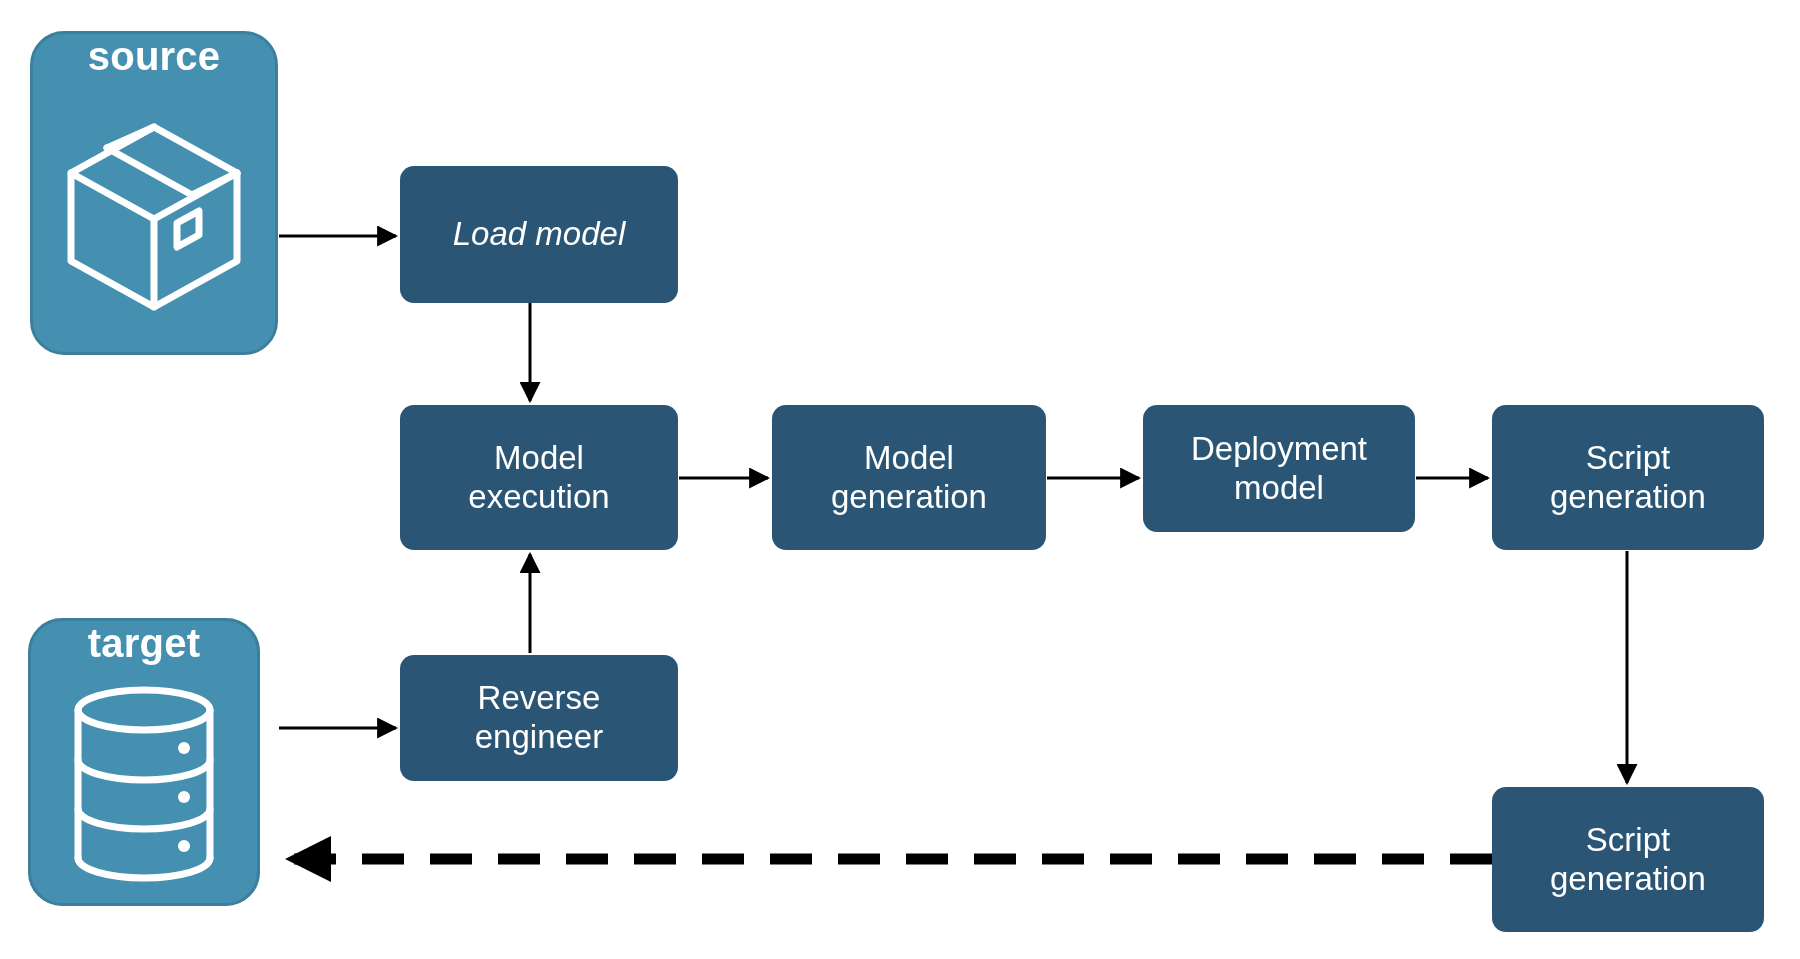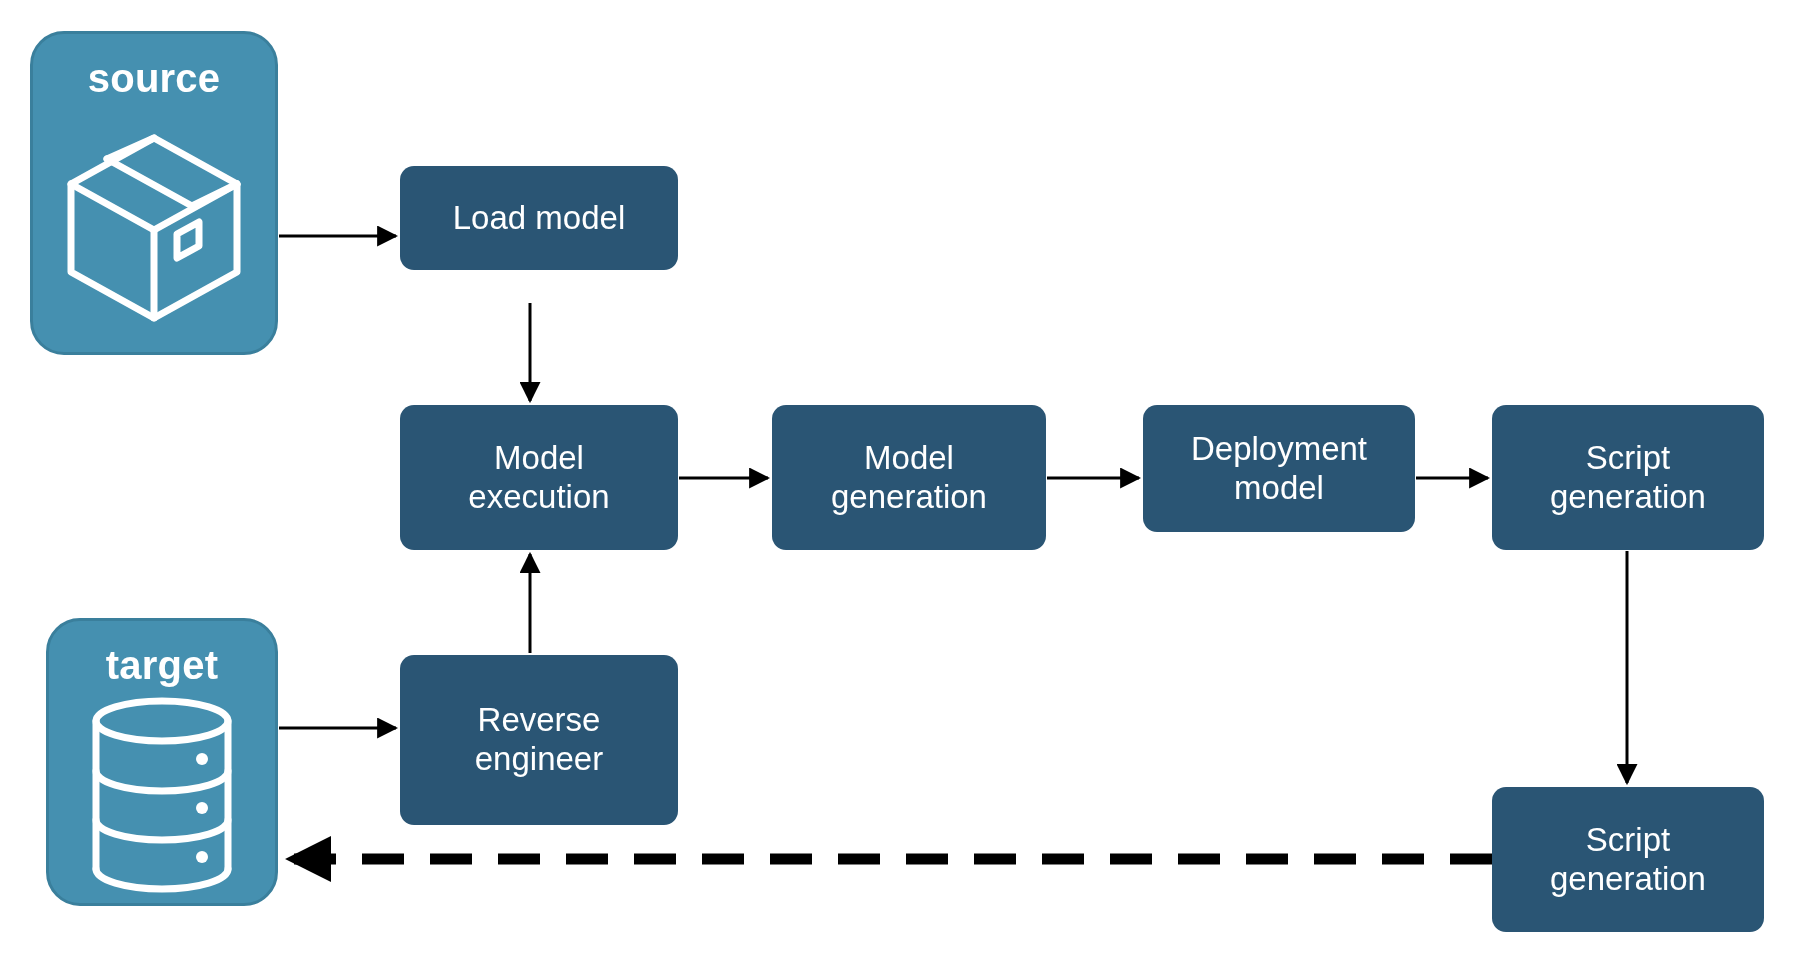--- a/index.html
+++ b/index.html
@@ -39,21 +39,20 @@
     color: #ffffff;
   }
 
   
   .endpoint {
     background: #4590b0;
     border: 3px solid #3a7f9c;
     border-radius: 34px;
     flex-direction: column;
     justify-content: flex-start;
-    padding-top: 22px;
   }
   .endpoint-label {
     font-size: 40px;
     font-weight: bold;
     letter-spacing: 0.2px;
     line-height: 1.1;
     color: #ffffff;
   }
   .endpoint-icon {
     flex: 1 1 auto;
@@ -121,21 +120,21 @@
         <path d="M 95 104 L 95 192"></path>
         <path d="M 48 33 L 133 80"></path>
         <path d="M 133 80 L 178 58"></path>
         <path d="M 48 33 L 95 12"></path>
 
         <path d="M 118 108 L 140 96 L 140 120 L 118 132 Z"></path>
       </svg>
     </div>
   </div>
 
-  <div class="node endpoint" style="left:46px; top:618px; width:232px; height:288px;">
+  <div class="node endpoint" style="left:28px; top:618px; width:232px; height:288px;">
     <div class="endpoint-label">target</div>
     <div class="endpoint-icon">
       <svg width="160" height="200" viewBox="0 0 160 200" fill="none" stroke="#ffffff" stroke-width="7" stroke-linejoin="round" stroke-linecap="round">
 
         <path d="M 14 26 L 14 174"></path>
         <path d="M 146 26 L 146 174"></path>
 
         <ellipse cx="80" cy="26" rx="66" ry="20"></ellipse>
 
         <path d="M 14 76 A 66 20 0 0 0 146 76"></path>
@@ -143,21 +142,21 @@
 
         <path d="M 14 174 A 66 20 0 0 0 146 174"></path>
 
         <circle cx="120" cy="64" r="6" fill="#ffffff" stroke="none"></circle>
         <circle cx="120" cy="113" r="6" fill="#ffffff" stroke="none"></circle>
         <circle cx="120" cy="162" r="6" fill="#ffffff" stroke="none"></circle>
       </svg>
     </div>
   </div>
 
-  <div class="node process" style="left:400px; top:166px; width:278px; height:104px;">
+  <div class="node process" style="left:400px; top:166px; width:278px; height:137px;font-style:italic;">
     <div>
       <span>Load model</span>
     </div>
   </div>
 
   <div class="node process" style="left:400px; top:405px; width:278px; height:145px;">
     <div>
       <span>Model</span>
       <span>execution</span>
     </div>
@@ -177,21 +176,21 @@
     </div>
   </div>
 
   <div class="node process" style="left:1492px; top:405px; width:272px; height:145px;">
     <div>
       <span>Script</span>
       <span>generation</span>
     </div>
   </div>
 
-  <div class="node process" style="left:400px; top:655px; width:278px; height:170px;">
+  <div class="node process" style="left:400px; top:655px; width:278px; height:126px;">
     <div>
       <span>Reverse</span>
       <span>engineer</span>
     </div>
   </div>
 
   <div class="node process" style="left:1492px; top:787px; width:272px; height:145px;">
     <div>
       <span>Script</span>
       <span>generation</span>

